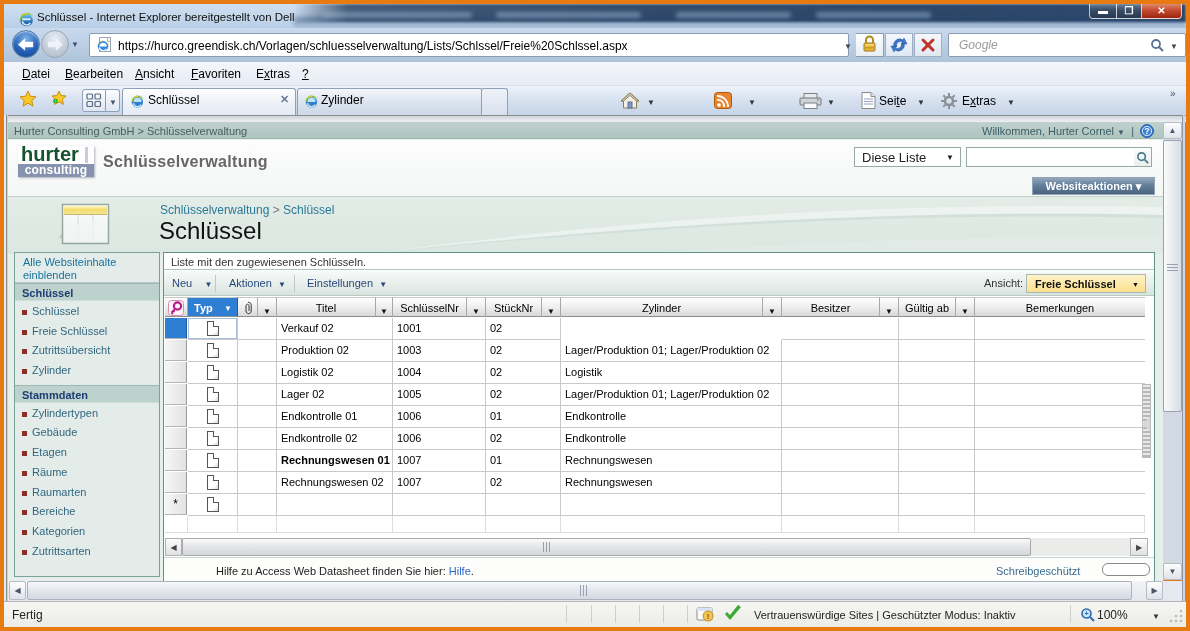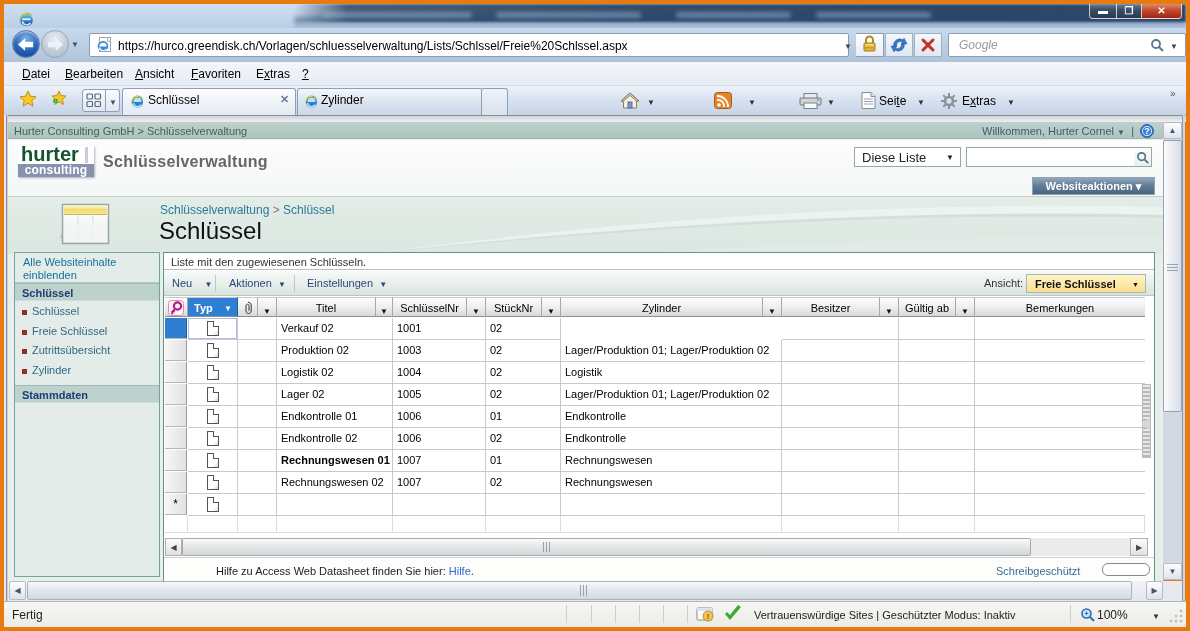--- a/index.html
+++ b/index.html
@@ -132,20 +132,21 @@
             <stop offset=".5" stop-color="#2e7fd0"></stop>
             <stop offset="1" stop-color="#1a4f9c"></stop>
           </linearGradient>
         </defs>
         <ellipse cx="8.5" cy="9.2" rx="6.3" ry="6.1" fill="url(#ieg)"></ellipse>
         <rect x="4" y="7.2" width="8.8" height="2.1" rx="1" fill="#d8ecfa"></rect>
         <path d="M4.3 10.2 a4.3 4.3 0 0 0 8 1.6" fill="none" stroke="#d8ecfa" stroke-width="1.5"></path>
         <path d="M2 11.5 C.8 6 4.5 1.6 9 1.8 C12.5 2 14.8 4 15.6 6.4 C14.8 4.8 12.6 3.4 10 3.4 C5.8 3.4 2.6 7 2 11.5 Z" fill="#8cc63e"></path>
         <path d="M3.2 4.8 C4.6 2.8 7 1.7 9 1.8 L9.3 3.4 C7 3.3 4.8 3.8 3.2 4.8 Z" fill="#e8c43c"></path>
       </svg>
+    <span id="tbtitle" class="abs">Schlüssel - Internet Explorer bereitgestellt von Dell</span>
   </div>
   <div id="wbtns" class="abs">
     <div id="wbmin" class="wb">
         <span>▬</span>
       </div>
     <div id="wbmax" class="wb">
         <span>❐</span>
       </div>
     <div id="wbclose" class="wb">
         <span>✕</span>
@@ -367,20 +368,30 @@
     <div id="sidebar" class="abs">
       <div id="allweb">Alle Websiteinhalte einblenden</div>
       <div class="navhead">Schlüssel</div>
       <div class="navitems">
         <div class="navitem">Schlüssel</div>
         <div class="navitem">Freie Schlüssel</div>
         <div class="navitem">Zutrittsübersicht</div>
         <div class="navitem">Zylinder</div>
       </div>
       <div class="navhead">Stammdaten</div>
+      <div class="navitems">
+        <div class="navitem">Zylindertypen</div>
+        <div class="navitem">Gebäude</div>
+        <div class="navitem">Etagen</div>
+        <div class="navitem">Räume</div>
+        <div class="navitem">Raumarten</div>
+        <div class="navitem">Bereiche</div>
+        <div class="navitem">Kategorien</div>
+        <div class="navitem">Zutrittsarten</div>
+      </div>
     </div>
     <div id="mainpanel" class="abs">
       <div id="descbar" class="abs"></div>
       <span id="desctxt" class="abs">Liste mit den zugewiesenen Schlüsseln.</span>
       <div id="toolbar" class="abs">
         <span class="tbitem" style="left:8px;">Neu&nbsp;&nbsp;&nbsp;&nbsp;<span style="font-size:8px;">▼</span></span>
         <span class="tbsep" style="left:51px;"></span>
         <span class="tbitem" style="left:65px;">Aktionen&nbsp;&nbsp;<span style="font-size:8px;">▼</span></span>
         <span class="tbsep" style="left:130px;"></span>
         <span class="tbitem" style="left:143px;">Einstellungen&nbsp;&nbsp;<span style="font-size:8px;">▼</span></span>

